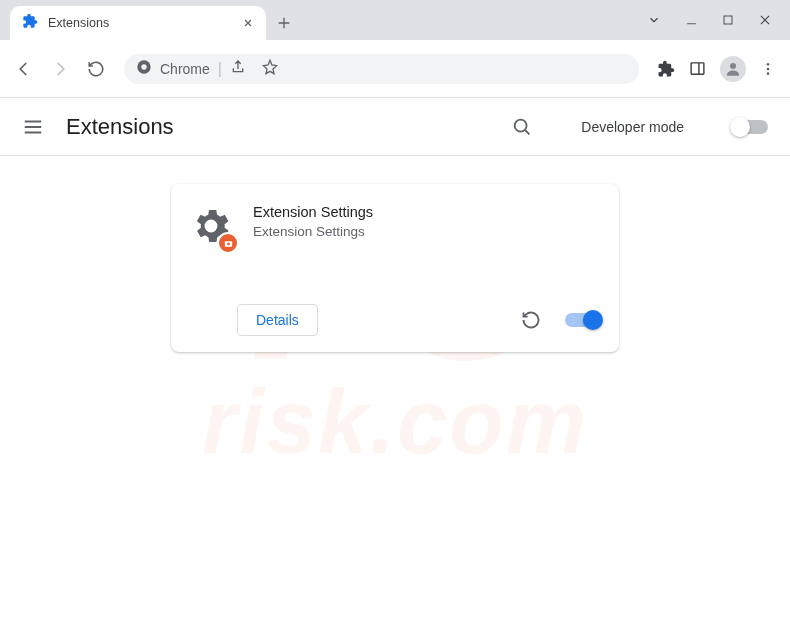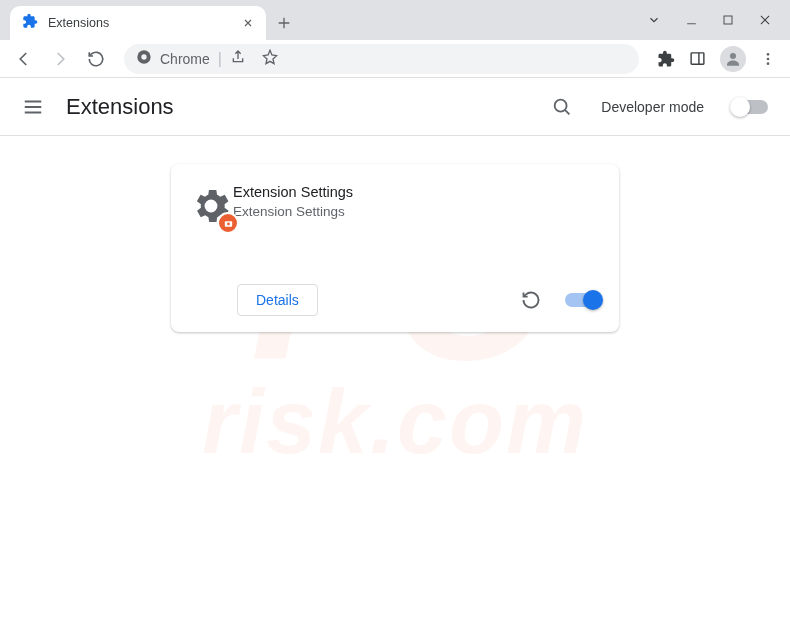--- a/index.html
+++ b/index.html
@@ -32,21 +32,21 @@
       padding: 0 12px;
       gap: 10px;
       position: relative;
     }
     .tab-title { font-size: 12.5px; color: #3c4043; flex: 1; }
     .tab-close { color: #5f6368; display: flex; }
     .new-tab { margin-left: 10px; color: #5f6368; display:flex; align-items:center; height:34px; }
     
     
     .toolbar {
-      height: 38px;
+      height: 58px;
       display: flex;
       align-items: center;
       padding: 0 10px;
       gap: 8px;
       background: #fff;
       border-bottom: 1px solid #e0e0e0;
     }
     .tbtn { width: 28px; height: 28px; display: flex; align-items: center; justify-content: center; color: #5f6368; border-radius: 50%; }
     .tbtn.disabled { color: #bdc1c6; }
     .omnibox {
@@ -74,41 +74,41 @@
       align-items: center;
       padding: 0 22px;
       gap: 22px;
       border-bottom: 1px solid #e0e0e0;
       background: #fff;
     }
     .ext-header .menu { color: #5f6368; display:flex; }
     .ext-header h1 { font-size: 22px; color: #202124; font-weight: 500; }
     .ext-header .spacer { flex: 1; }
     .ext-header .search { color: #5f6368; display:flex; }
-    .dev-mode { font-size: 14px; color: #3c4043; margin: 0 6px; }
+    .dev-mode { font-size: 14px; color: #3c4043; margin: 0 26px; }
     .toggle {
       width: 36px; height: 14px; background: #bdc1c6; border-radius: 7px; position: relative;
     }
     .toggle::after {
       content: ''; position: absolute; width: 20px; height: 20px; background:#fff; border-radius:50%;
       top: -3px; left: -2px; box-shadow: 0 1px 3px rgba(0,0,0,0.3);
     }
     .toggle.on { background: #a4c5f4; }
     .toggle.on::after { left: 18px; background: #1a73e8; }
     
     
     .content { padding: 28px 0 0 0; display:flex; justify-content:center; position:relative; z-index:1; }
     .card {
       width: 448px;
       background: #fff;
       border-radius: 8px;
       box-shadow: 0 1px 3px rgba(60,64,67,0.2), 0 1px 2px rgba(60,64,67,0.12);
       padding: 20px 18px 16px 18px;
     }
-    .card-top { display: flex; margin-bottom: 56px; }
+    .card-top { display: flex; gap: 20px; margin-bottom: 56px; }
     .ext-icon { position: relative; width: 44px; height: 44px; }
     .gear { color: #5f6368; }
     .badge {
       position: absolute; bottom: -6px; right: -6px;
       width: 22px; height: 22px; background: #ea6033; border-radius: 50%;
       display:flex; align-items:center; justify-content:center;
       border: 2px solid #fff;
     }
     .ext-info .name { font-size: 14.5px; color: #202124; margin-bottom: 4px; }
     .ext-info .desc { font-size: 13.5px; color: #5f6368; }

